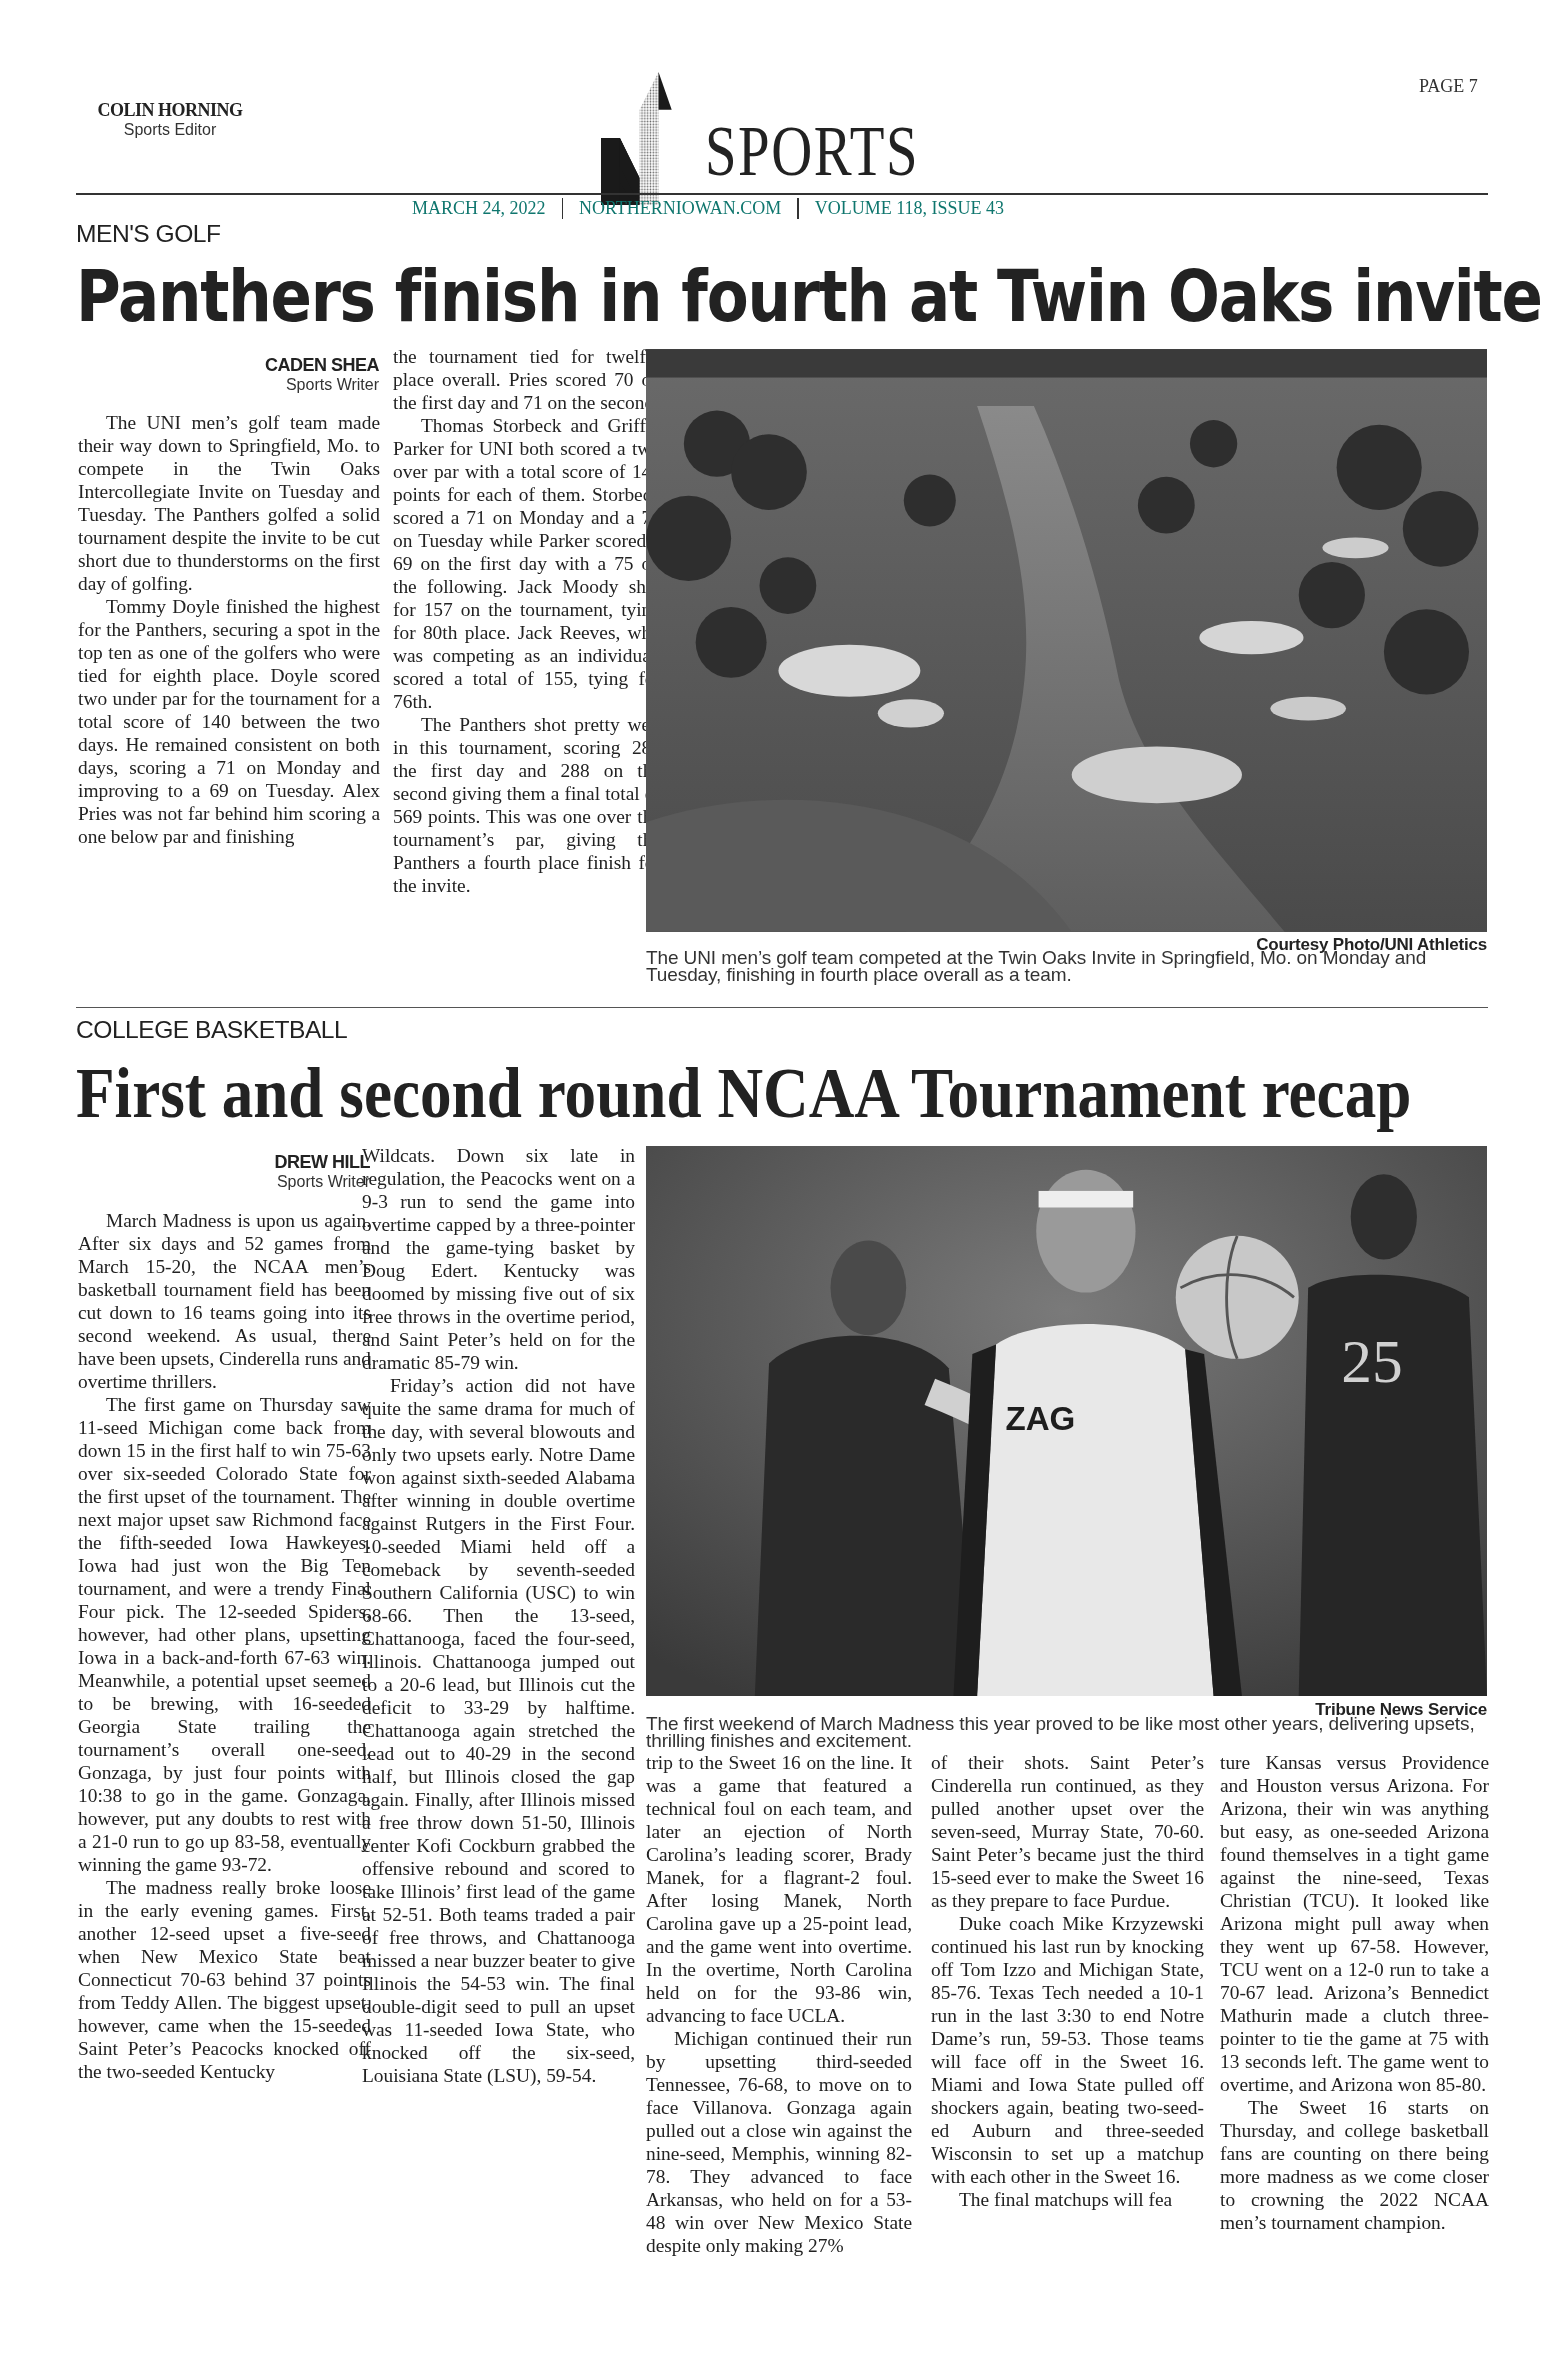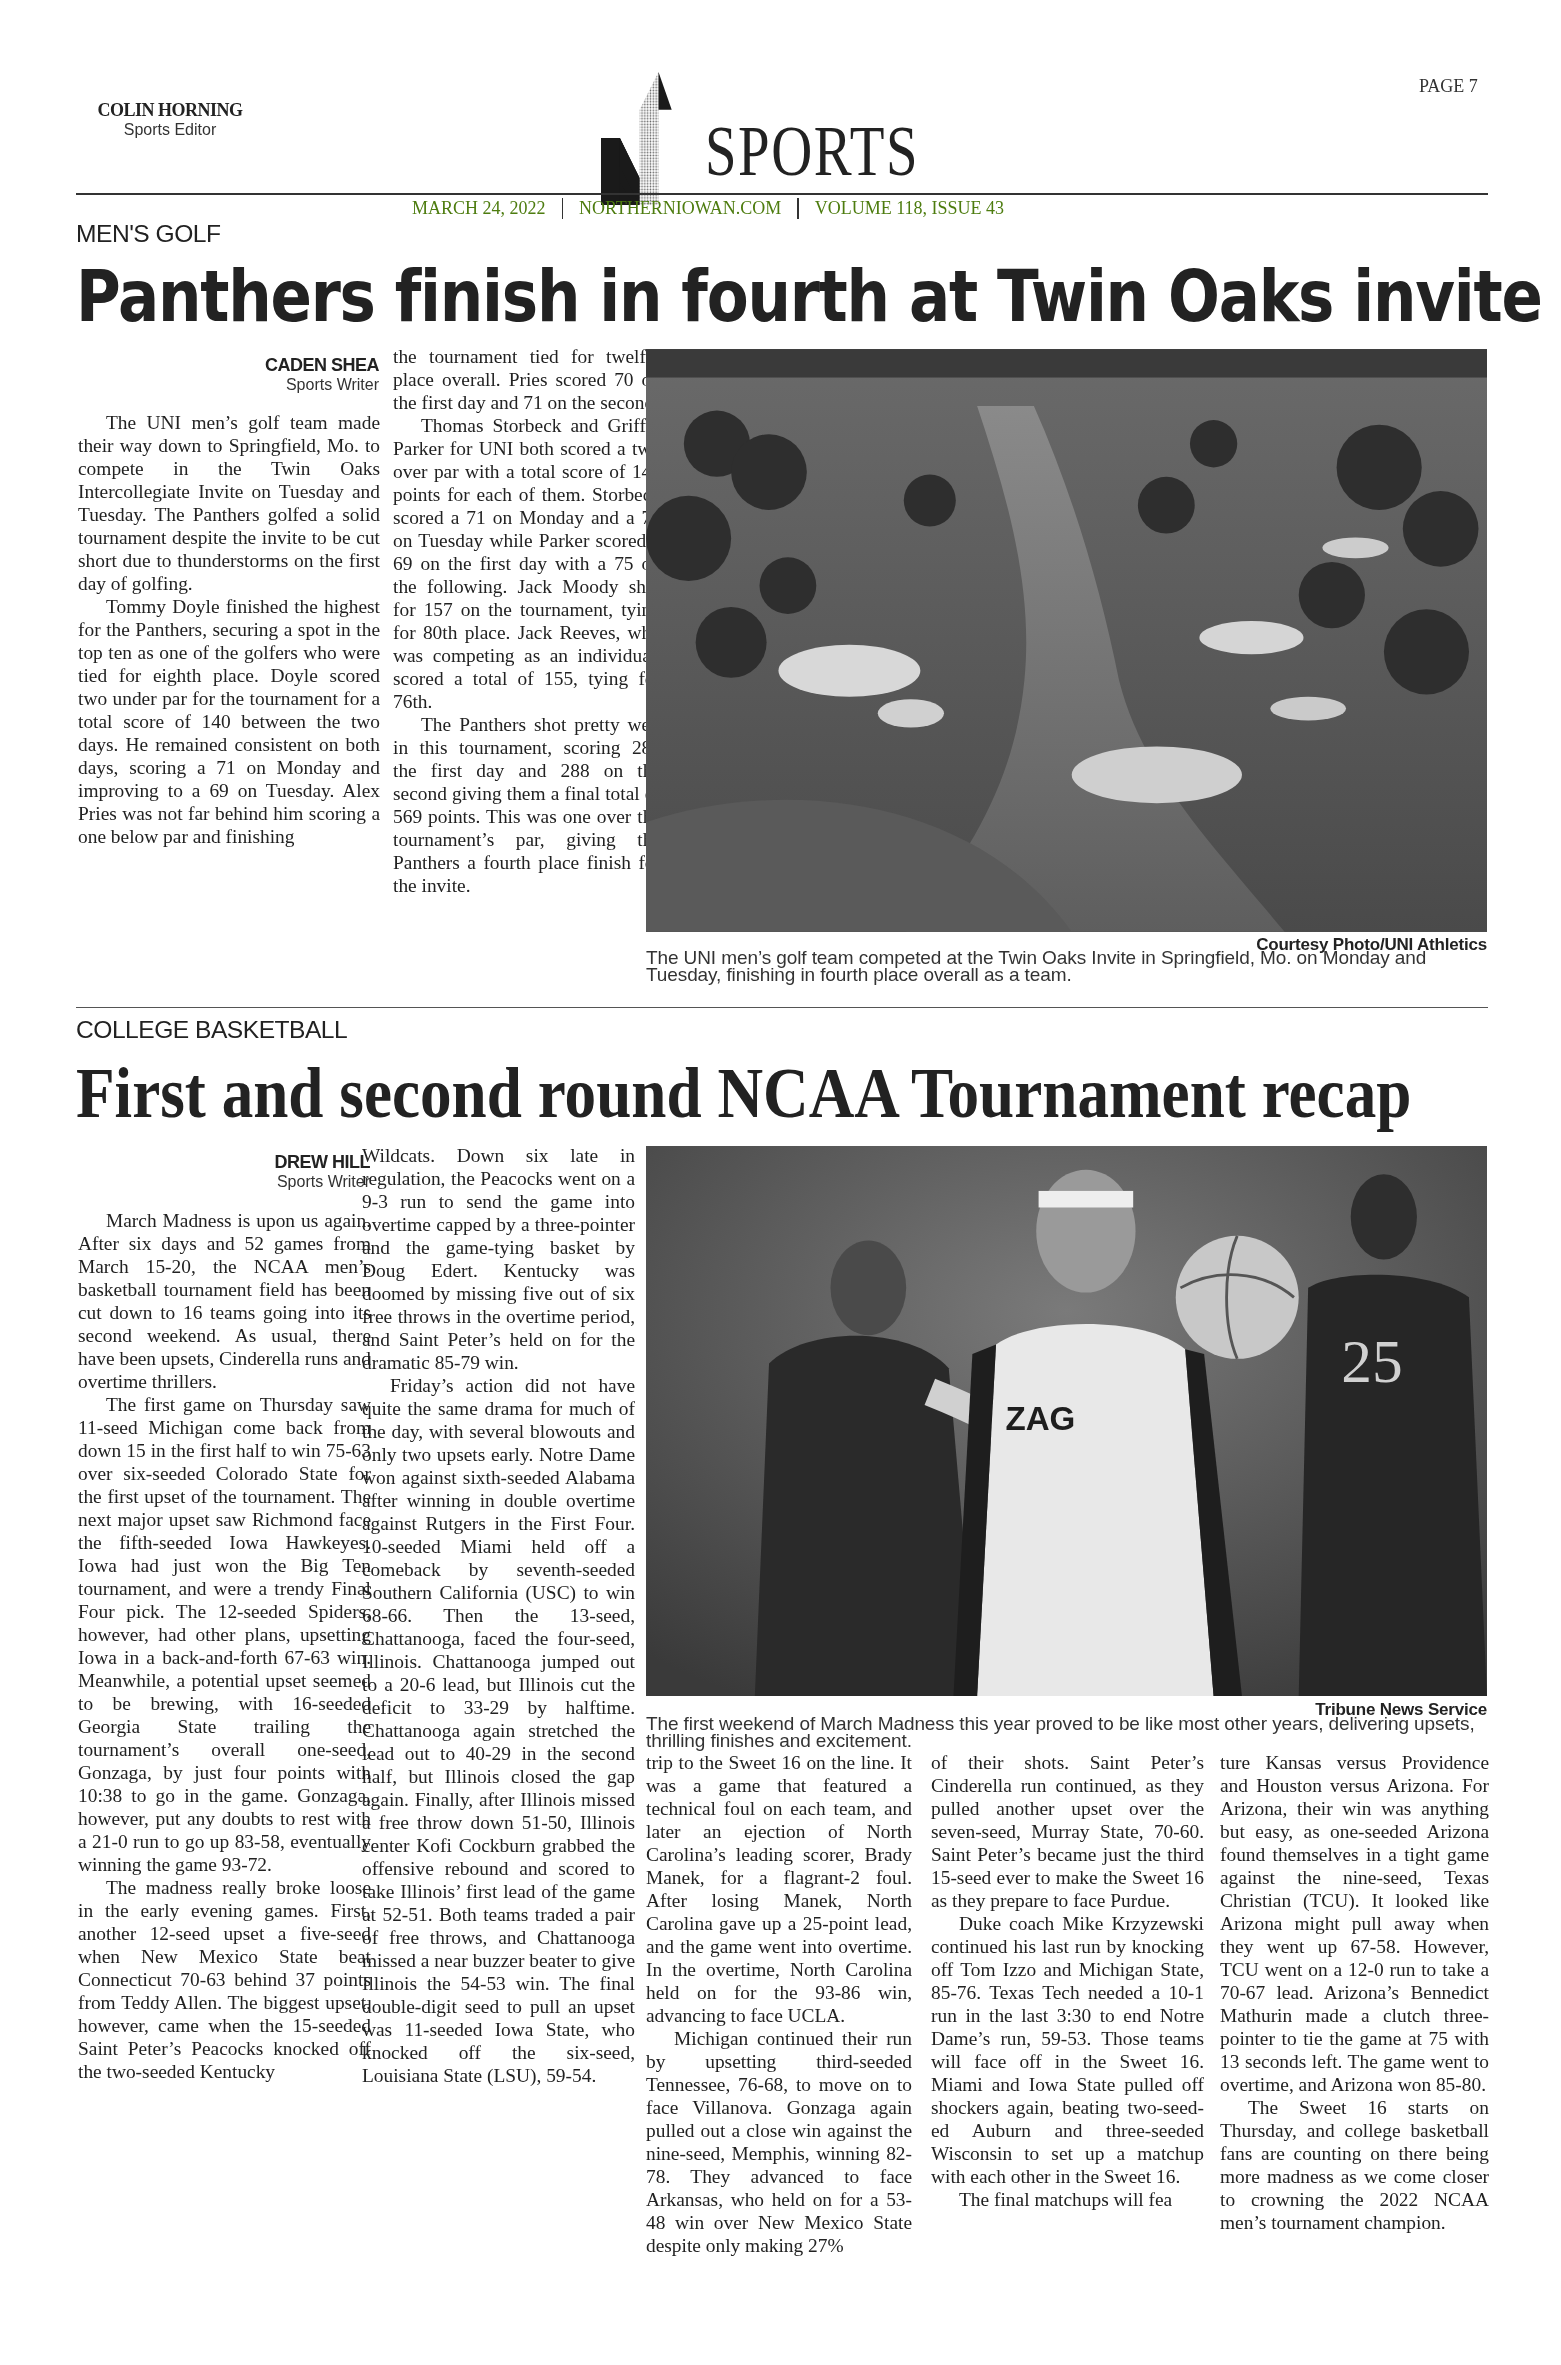--- a/index.html
+++ b/index.html
@@ -7,21 +7,21 @@
   body { position: relative; color: #222; font-family: "Liberation Serif", serif; overflow: hidden; }
 
   
   .editor { position: absolute; left: 92px; top: 100px; width: 156px; text-align: center; }
   .editor .name { font-family: "Liberation Serif", serif; font-weight: bold; font-size: 18px; letter-spacing: -0.5px; color: #222; }
   .editor .role { font-family: "Liberation Sans", sans-serif; font-size: 16px; color: #333; }
   .logo { position: absolute; left: 601px; top: 72px; width: 99px; height: 133px; }
   .sports-word { position: absolute; left: 705px; top: 111px; font-family: "Liberation Serif", serif; font-size: 71px; letter-spacing: 1.9px; color: #222; transform: scaleX(0.8); transform-origin: left center; }
   .page-num { position: absolute; left: 1419px; top: 76px; font-family: "Liberation Serif", serif; font-size: 18px; color: #333; }
   .rule-top { position: absolute; left: 76px; top: 193px; width: 1412px; height: 2.4px; background: #333; }
-  .meta-line { position: absolute; left: 412px; top: 198px; display: flex; align-items: center; gap: 16px; font-family: "Liberation Serif", serif; font-size: 18px; color: #4d7c0f; }
+  .meta-line { position: absolute; left: 412px; top: 198px; display: flex; align-items: center; gap: 16px; font-family: "Liberation Serif", serif; font-size: 18px; color: #0f766e; }
   .meta-line .sep { width: 1.4px; height: 21px; background: #333; }
 
   
   .kicker { position: absolute; left: 76px; font-family: "Liberation Sans", sans-serif; font-size: 24.6px; color: #222; letter-spacing: -0.5px; }
   .headline-golf { position: absolute; left: 76px; top: 255px; font-family: "DejaVu Sans", sans-serif; font-size: 71px; letter-spacing: -1.4px; color: #222; transform: scaleX(0.86); transform-origin: left top; white-space: nowrap; }
   .headline-bb { position: absolute; left: 76px; top: 1053px; font-family: "Liberation Serif", serif; font-size: 71px; color: #222; transform: scaleX(0.89); transform-origin: left top; white-space: nowrap; }
 
   
   .byline { position: absolute; text-align: right; }
   .byline .author { font-family: "Liberation Sans", sans-serif; font-weight: bold; font-size: 18px; letter-spacing: -0.5px; color: #222; }

